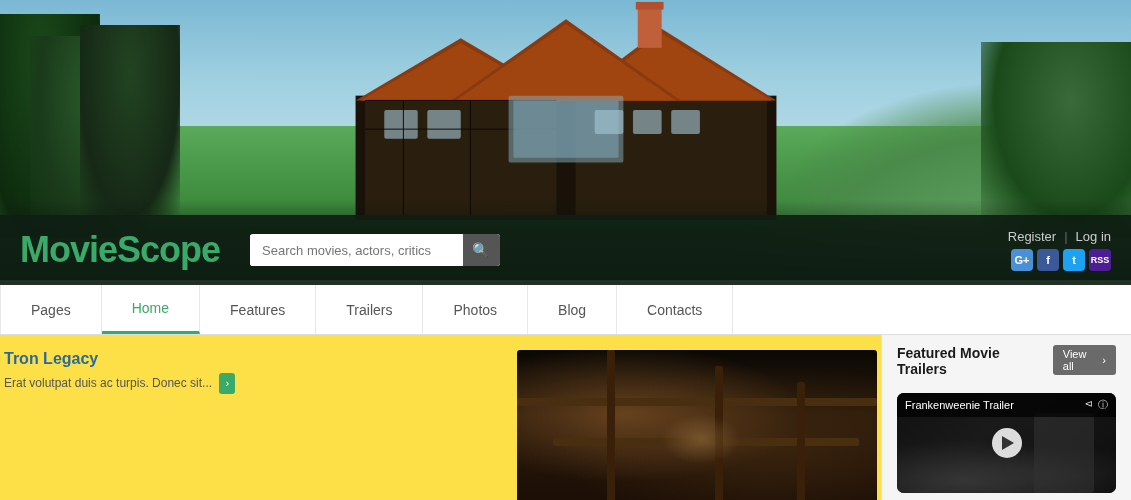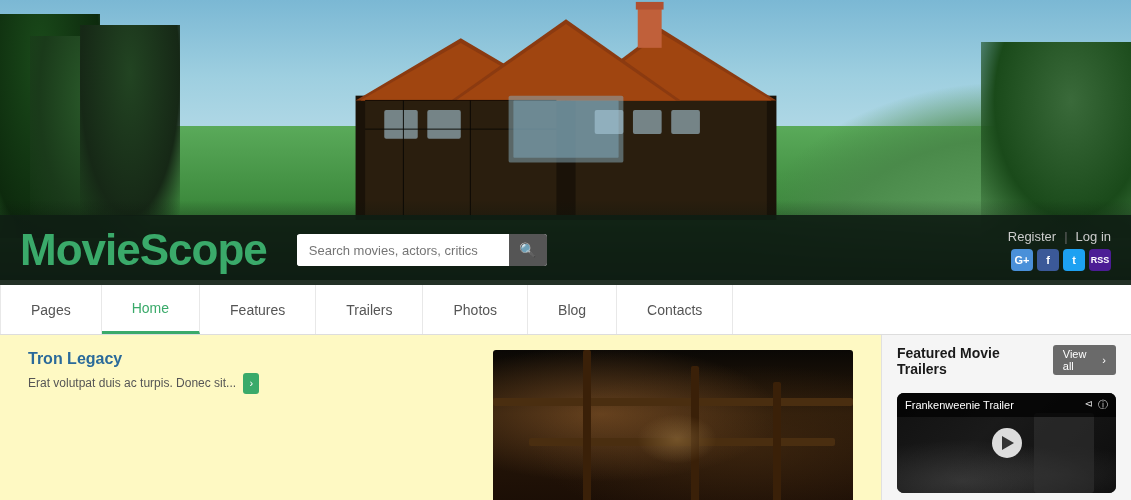--- a/index.html
+++ b/index.html
@@ -34,21 +34,21 @@
       top: 215px; left: 0; right: 0;
       height: 70px;
       background: rgba(15, 30, 20, 0.92);
       display: flex;
       align-items: center;
       padding: 0 20px;
       z-index: 10;
     }
 
     .logo {
-      font-size: 44px;
+      font-size: 36px;
       font-weight: bold;
       color: white;
       letter-spacing: -1px;
       margin-right: 30px;
       flex-shrink: 0;
     }
     .logo span {
       color: #3aaa6a;
     }
 
@@ -149,22 +149,22 @@
       position: absolute;
       top: 335px; left: 0; right: 0; bottom: 0;
       background: #f0f0f0;
       display: flex;
       gap: 0;
     }
 
     
     .main-content {
       flex: 1;
-      padding: 15px 28px;
-      background: #fef9c3;
+      padding: 15px 4px;
+      background: #fde047;
       overflow: hidden;
     }
 
     
     .article-thumb {
       float: right;
       width: 360px;
       height: 160px;
       background: linear-gradient(135deg, #1a1008 0%, #3a2510 30%, #2a1a0a 60%, #150d05 100%);
       margin-left: 15px;

